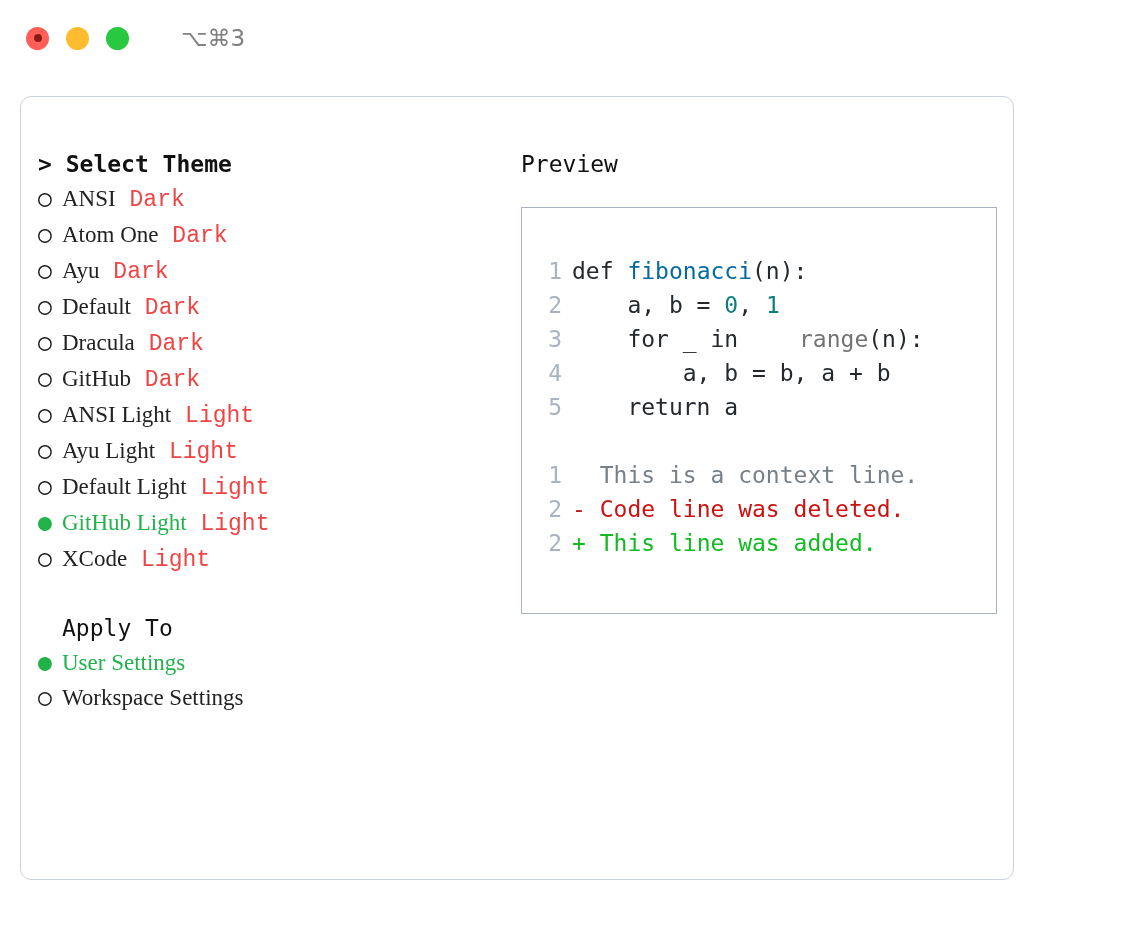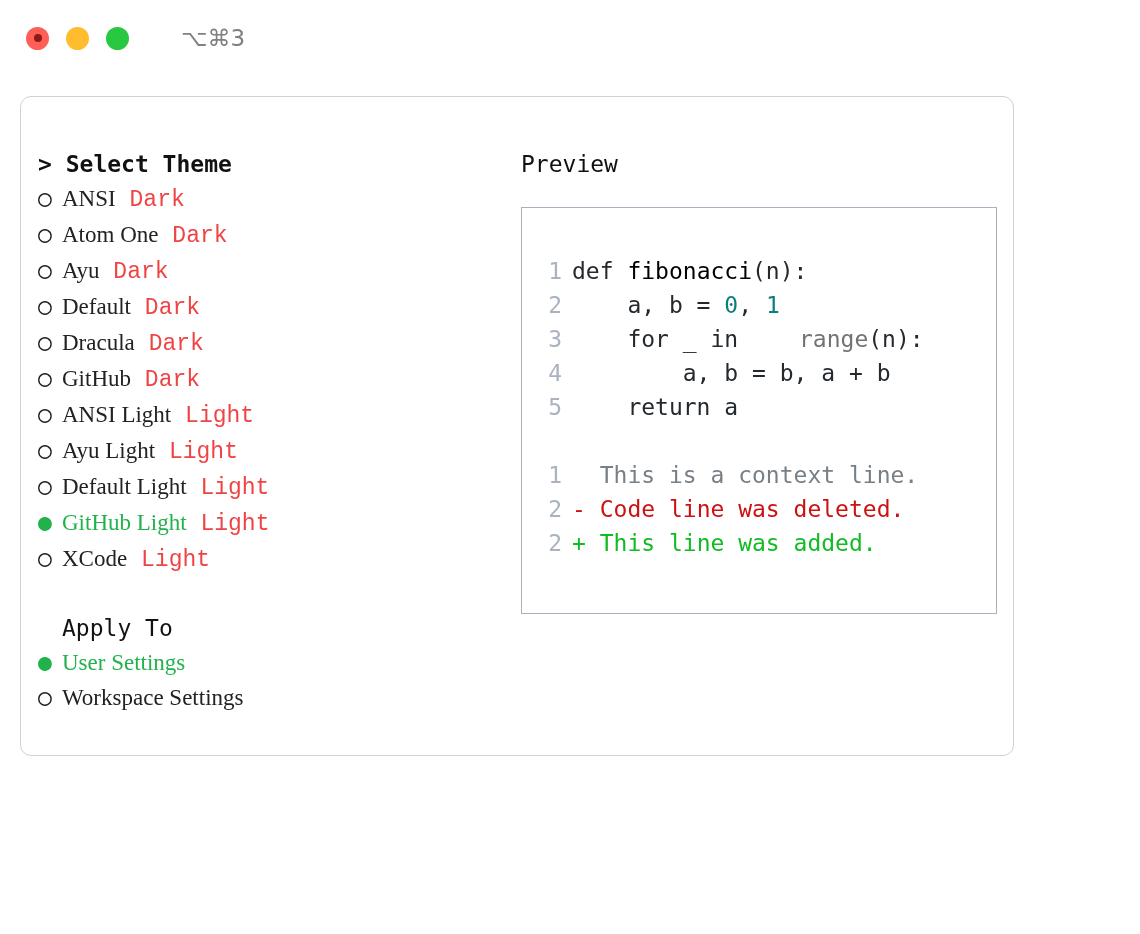--- a/index.html
+++ b/index.html
@@ -63,21 +63,21 @@
     letter-spacing: 0px;
     font-family: "DejaVu Sans", "Liberation Sans", sans-serif;
   }
 
   
   .panel {
     position: absolute;
     left: 20px;
     top: 96px;
     width: 994px;
-    height: 660px;
+    height: 784px;
     border: 1px solid #ccd3dc;
     border-radius: 11px;
     box-sizing: border-box;
     background: #ffffff;
   }
   .panel-inner {
     position: relative;
     width: 100%;
     height: 100%;
   }
@@ -158,21 +158,21 @@
     white-space: pre;
     color: #24292e;
   }
   .ln {
     color: #aab3bf;
     display: inline-block;
     width: 22px;
     text-align: right;
     margin-right: 10px;
   }
-  .tok-fn    { color: #000000; }
+  .tok-fn    { color: #0369a1; }
   .tok-num   { color: #0d7e7e; }
   .tok-bi    { color: #737373; margin-left: 47px; }
   .tok-plain { color: #24292e; }
   .blank-line { height: 34px; }
   .diff-ctx { color: #777f87; text-align: center; }
   .diff-del { color: #cc1111; }
   .diff-add { color: #11bb22; }
 </style>
 </head>
 <body>

